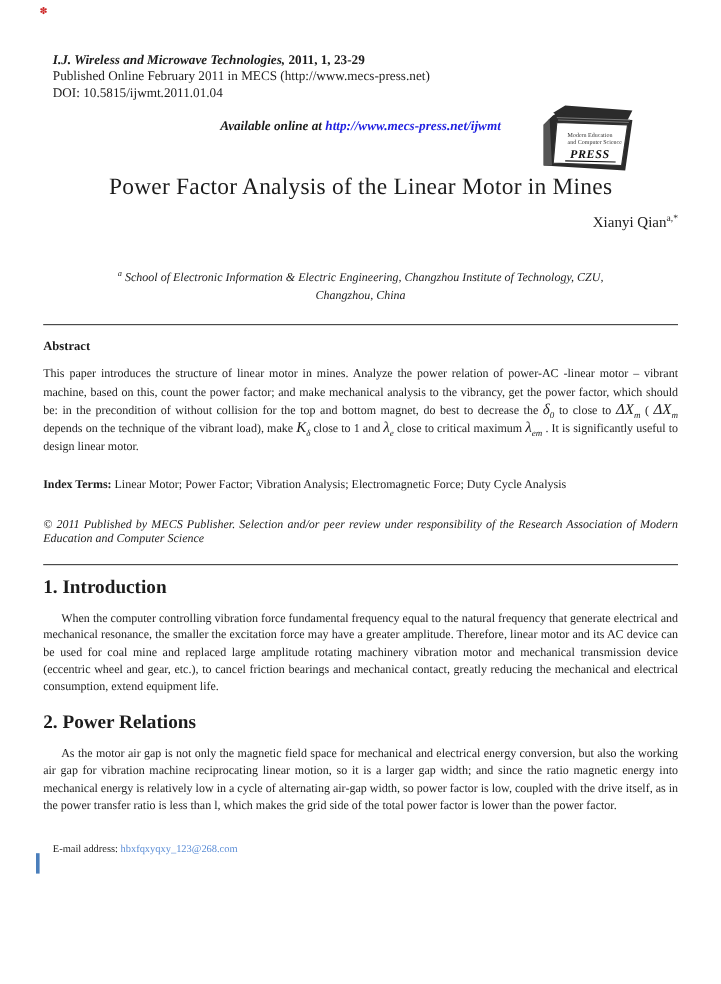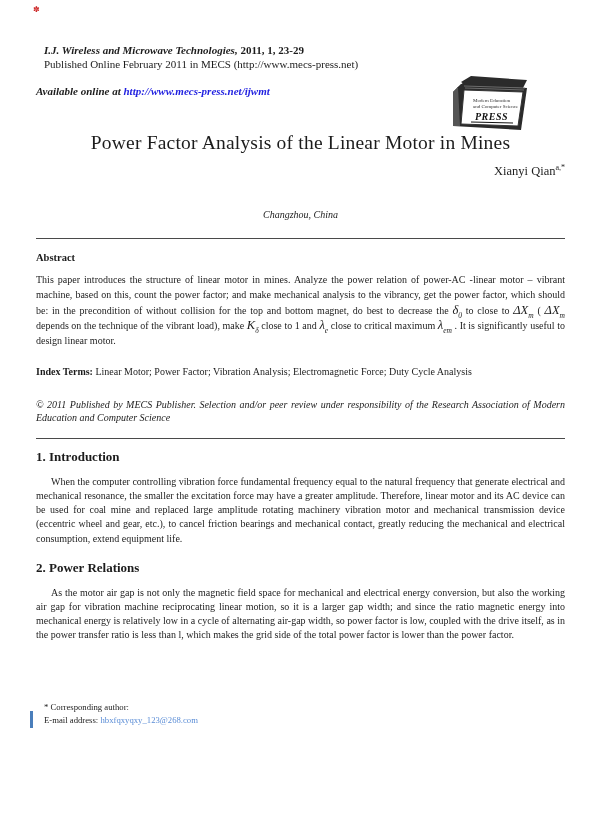--- a/index.html
+++ b/index.html
@@ -9,23 +9,23 @@
     -webkit-font-smoothing:antialiased;
   }
   .content { padding:0 36px; position:relative; }
 
   
   .header { margin:44px 0 0 8px; }
   .journal-line { font-size:11px; font-weight:bold; }
   .journal-line .it { font-style:italic; }
   .meta-line { font-size:11px; margin-top:2px; }
 
-  .logo-box { position:absolute; top:30px; right:68px; width:92px; height:62px; }
+  .logo-box { position:absolute; top:42px; right:68px; width:92px; height:62px; }
 
-  .available-line { margin-top:15px; font-size:11px; font-weight:bold; font-style:italic; }
+  .available-line { margin-top:15px; text-align:center; font-size:11px; font-weight:bold; font-style:italic; }
   .available-line .url { color:var(--link-blue,#1f1fe0); }
 
   
   .paper-title { margin-top:35px; text-align:center; font-size:19.5px; letter-spacing:.2px; }
   .author-line { margin-top:9px; text-align:right; font-size:12.5px; }
   .author-line sup { font-size:8px; }
   .affiliation { margin-top:28px; text-align:center; font-style:italic; font-size:10px; line-height:15px; }
   .affiliation sup { font-size:7px; font-style:italic; }
 
   .rule { border:none; border-top:1.5px solid #4a4a4a; margin:16px 0 0 0; }
@@ -33,21 +33,21 @@
   
   .abstract-heading { margin-top:13px; font-size:10.5px; font-weight:bold; }
   .abstract-body { margin-top:9px; font-size:10px; line-height:15.2px; text-align:justify; }
   .math { font-style:italic; font-size:12.5px; line-height:0; }
   .math sub { font-size:7.5px; }
 
   .index-line { margin-top:18px; font-size:10px; }
   .index-line .label { font-weight:bold; }
   .copyright { margin-top:22px; font-size:10px; font-style:italic; line-height:12.8px; text-align:justify; }
 
-  .section-heading { margin-top:10px; font-size:13px; font-weight:bold; }
+  .section-heading { margin-top:10px; font-size:16px; font-weight:bold; }
   .section-body { margin-top:10px; font-size:10px; line-height:14.2px; text-align:justify; text-indent:15px; }
   .section-body + .section-heading { margin-top:14px; }
 
   
   .footnote { position:absolute; top:701px; left:44px; font-size:8.7px; line-height:13px; }
   .footnote .email { color:var(--email-blue,#5b8dd6); }
   .change-bar { position:absolute; top:711px; left:30px; width:2.5px; height:17px; background:var(--change-bar-blue,#4a7ebb); }
   .red-mark { position:absolute; top:6px; left:33px; width:6px; height:8px; color:var(--annotation-red,#cc2222); font-size:8px; line-height:8px; font-family:"DejaVu Sans",sans-serif; }
 
   .logo-svg text { font-family:"Liberation Serif","DejaVu Serif",serif; }
@@ -55,20 +55,21 @@
 </head>
 <body>
 
 <div class="red-mark">✽</div>
 
 <div class="content">
 
   <div class="header">
     <div class="journal-line"><span class="it">I.J. Wireless and Microwave Technologies,</span><span> 2011, 1, 23-29</span></div>
     <div class="meta-line">Published Online February 2011 in MECS (http://www.mecs-press.net)</div>
+    <div class="meta-line">DOI: 10.5815/ijwmt.2011.01.04</div>
   </div>
 
   <div class="logo-box">
     <svg class="logo-svg" width="92" height="62" viewBox="0 0 92 62">
 
       <polygon points="20,8 30,2 86,6 82,14 26,12" fill="#2b2b2b"></polygon>
       <polygon points="16,14 24,7 30,9 22,17" fill="#2b2b2b"></polygon>
 
       <polygon points="12,18 20,10 86,14 80,56 12,52" fill="#2b2b2b"></polygon>
 
@@ -85,20 +86,21 @@
     </svg>
   </div>
 
   <div class="available-line"><span>Available online at </span><span class="url">http://www.mecs-press.net/ijwmt</span></div>
 
   <div class="paper-title">Power Factor Analysis of the Linear Motor in Mines</div>
 
   <div class="author-line"><span>Xianyi Qian</span><sup>a,*</sup></div>
 
   <div class="affiliation">
+    <div><sup>a</sup><span> School of Electronic Information &amp; Electric Engineering, Changzhou Institute of Technology, CZU,</span></div>
     <div>Changzhou, China</div>
   </div>
 
   <hr class="rule">
 
   <div class="abstract-heading">Abstract</div>
 
   <div class="abstract-body"><span>This paper introduces the structure of linear motor in mines. Analyze the power relation of power-AC -linear motor – vibrant machine, based on this, count the power factor; and make mechanical analysis to the vibrancy, get the power factor, which should be: in the precondition of without collision for the top and bottom magnet, do best to decrease the </span><span class="math"><span>δ</span><sub>0</sub></span><span> to close to </span><span class="math"><span>ΔX</span><sub>m</sub></span><span> ( </span><span class="math"><span>ΔX</span><sub>m</sub></span><span> depends on the technique of the vibrant load), make </span><span class="math"><span>K</span><sub>δ</sub></span><span> close to 1 and </span><span class="math"><span>λ</span><sub>e</sub></span><span> close to critical maximum </span><span class="math"><span>λ</span><sub>em</sub></span><span> . It is significantly useful to design linear motor.</span></div>
 
   <div class="index-line"><span class="label">Index Terms:</span><span> Linear Motor; Power Factor; Vibration Analysis; Electromagnetic Force; Duty Cycle Analysis</span></div>
@@ -111,15 +113,14 @@
   <div class="section-body">When the computer controlling vibration force fundamental frequency equal to the natural frequency that generate electrical and mechanical resonance, the smaller the excitation force may have a greater amplitude. Therefore, linear motor and its AC device can be used for coal mine and replaced large amplitude rotating machinery vibration motor and mechanical transmission device (eccentric wheel and gear, etc.), to cancel friction bearings and mechanical contact, greatly reducing the mechanical and electrical consumption, extend equipment life.</div>
 
   <div class="section-heading">2. Power Relations</div>
   <div class="section-body">As the motor air gap is not only the magnetic field space for mechanical and electrical energy conversion, but also the working air gap for vibration machine reciprocating linear motion, so it is a larger gap width; and since the ratio magnetic energy into mechanical energy is relatively low in a cycle of alternating air-gap width, so power factor is low, coupled with the drive itself, as in the power transfer ratio is less than l, which makes the grid side of the total power factor is lower than the power factor.</div>
 
 </div>
 
 <div class="change-bar"></div>
 
 <div class="footnote">
-  <div>* Corresponding author:</div>
   <div><span>E-mail address: </span><span class="email">hbxfqxyqxy_123@268.com</span></div>
 </div>
 
 </body></html>

